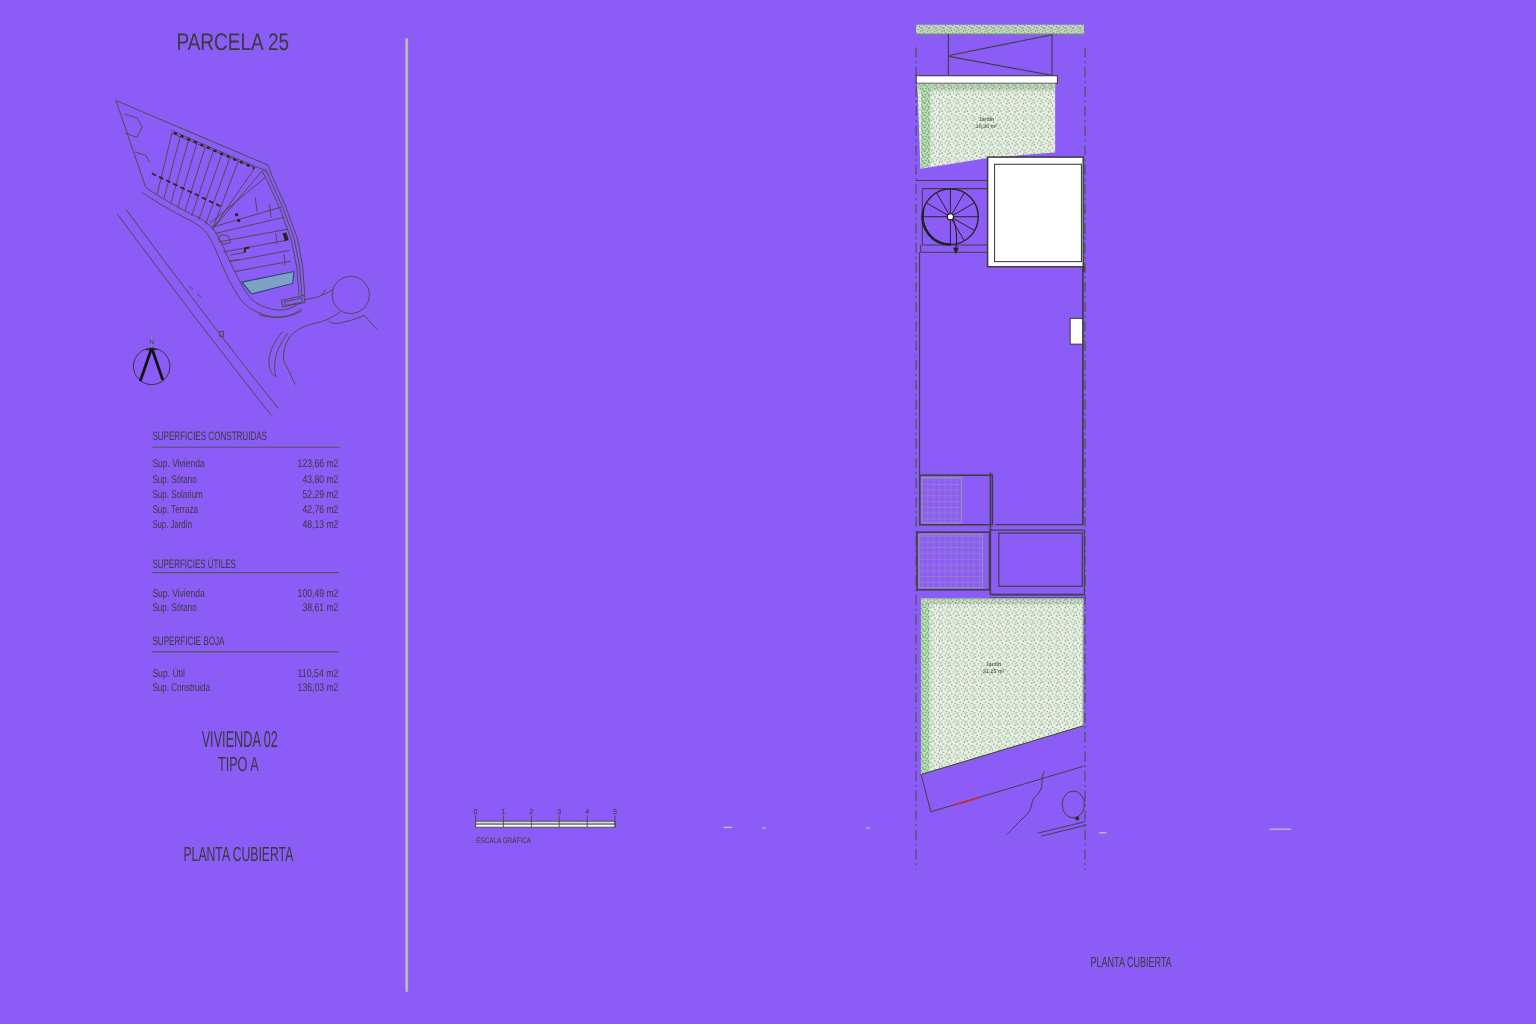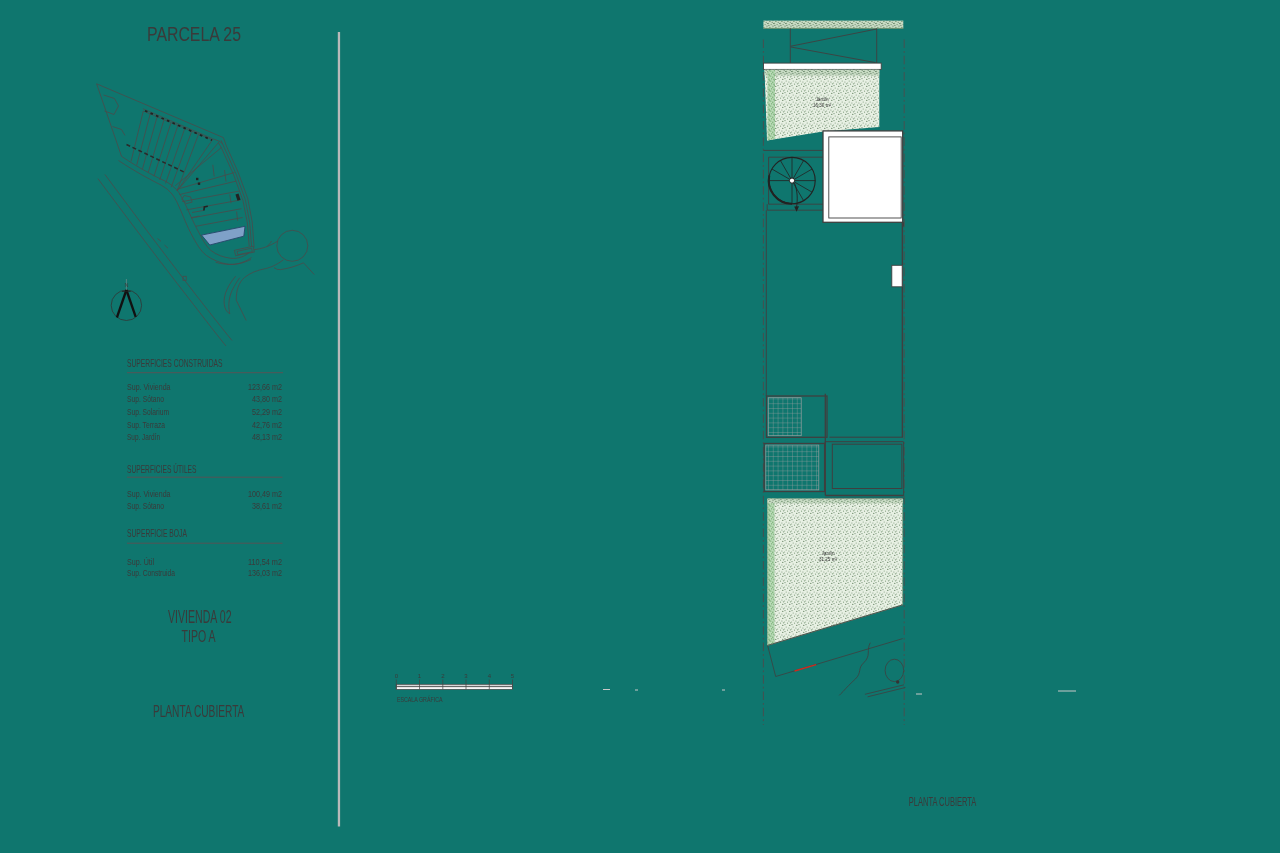--- a/index.html
+++ b/index.html
@@ -1,16 +1,16 @@
 <!DOCTYPE html>
 <html><head>
 <meta charset="utf-8">
 <style>
 html,body{margin:0;padding:0;background:#fff;}
-#page{position:relative;width:1280px;height:853px;background:#0f766e;overflow:hidden;}
+#page{position:relative;width:1280px;height:853px;background:#8b5cf6;overflow:hidden;}
 svg{position:absolute;top:0;left:0;}
 text{font-family:"Liberation Sans",sans-serif;fill:#3a3a3a;}
 </style>
 </head>
 <body>
 <div id="page">
 <svg width="1280" height="853" viewBox="0 0 1280 853">
 <defs>
 <pattern id="sp1" width="7" height="7" patternUnits="userSpaceOnUse">
   <rect width="7" height="7" fill="#e7f0e3"></rect>

